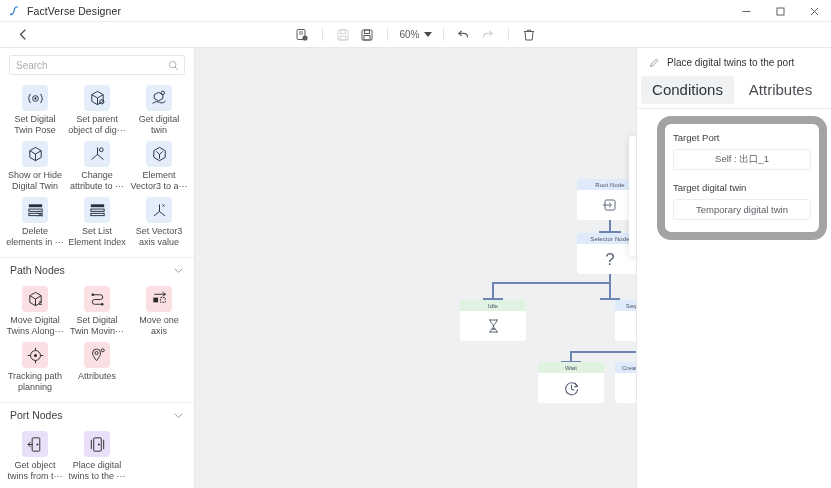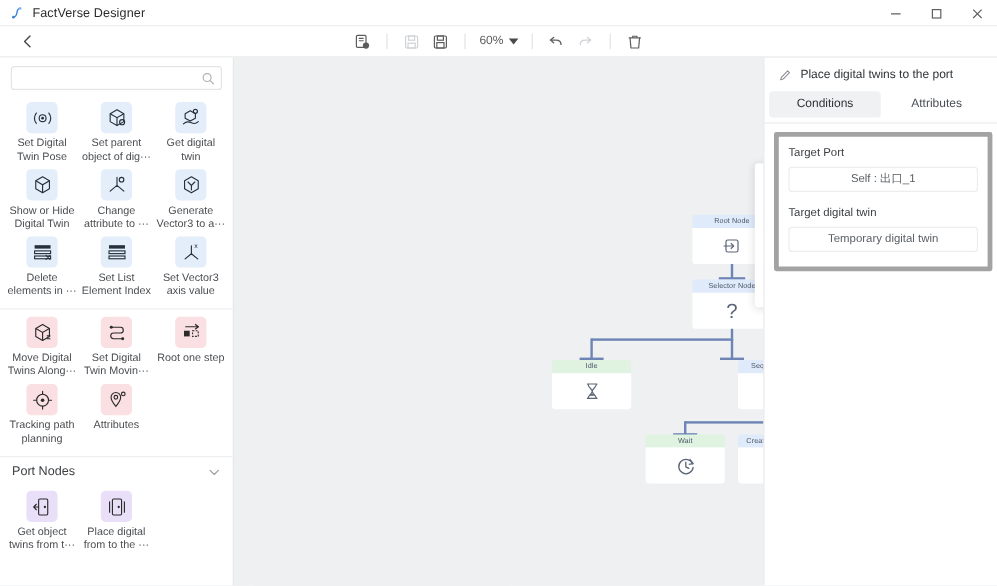--- a/index.html
+++ b/index.html
@@ -109,27 +109,27 @@
     padding: 9px 10px;
   }
 
   
   .rpanel { width: 195px; background: #ffffff; border-left: 1px solid #e6e7e9; }
   .rp-title { display: flex; align-items: center; gap: 7px; padding: 9px 10px 8px 12px; }
   .rp-title .pen { color: #8a8f95; display: flex; }
   .rp-title span.t { font-size: 10px; color: #2f3337; }
   .rp-tabs { display: flex; padding: 0 4px; }
   .rp-tab {
-    flex: 1; text-align: center; font-size: 10px; color: #4a4e53;
+    flex: 1; text-align: center; font-size: 15px; color: #4a4e53;
     padding: 5px 0 6px 0; border-radius: 3px;
   }
   .rp-tab.active { background: #f0f1f3; color: #2f3337; }
   .rp-divider { height: 1px; background: #ececec; margin: 4px 0 0 0; }
   .rp-highlight {
-    margin: 7px 4px 0 8px; border: 4px solid #a3a3a3; border-radius: 2px;
+    margin: 7px 4px 0 20px; border: 8px solid #a3a3a3; border-radius: 14px;
     padding: 8px 8px 12px 8px;
   }
   .rp-label { font-size: 9.5px; color: #3c4045; }
   .rp-field {
     margin-top: 6px; height: 21px; border: 1px solid #ededee; border-radius: 3px;
     display: flex; align-items: center; justify-content: center;
     font-size: 9.5px; color: #5b6066;
   }
   .rp-label.second { margin-top: 12px; }
 </style>
@@ -225,20 +225,21 @@
           </svg>
       </div>
     </div>
   </div>
 
   <div class="body">
 
     <div class="sidebar">
       <div class="search-wrap">
         <div class="search-box">
+          <input type="text" placeholder="Search" style="">
           <span class="search-ico">
             <svg width="11" height="11" viewBox="0 0 11 11">
                 <circle cx="4.6" cy="4.6" r="3.3" stroke="currentColor" stroke-width="1" fill="none"></circle>
                 <line x1="7" y1="7" x2="9.8" y2="9.8" stroke="currentColor" stroke-width="1" stroke-linecap="round"></line>
               </svg>
           </span>
         </div>
       </div>
       <div id="sections-host">
           <div class="sec">
@@ -291,21 +292,21 @@
                 </div>
                 <div class="nlabel">Change attribute to ···</div>
               </div>
               <div class="node-item">
                 <div class="nico blue">
                   <svg width="19" height="19" viewBox="0 0 20 20">
                     <path d="M10 2.5 16 6v7l-6 3.5L4 13V6z" stroke="currentColor" stroke-width="1" fill="none" stroke-linejoin="round"></path>
                     <path d="M7 7l3 3 3-3M10 10v4" stroke="currentColor" stroke-width="1" fill="none" stroke-linecap="round"></path>
                   </svg>
                 </div>
-                <div class="nlabel">Generate Vector3 to a···</div>
+                <div class="nlabel">Element Vector3 to a···</div>
               </div>
               <div class="node-item">
                 <div class="nico blue">
                   <svg width="19" height="19" viewBox="0 0 20 20">
                     <rect x="3" y="3.5" width="14" height="3" fill="currentColor"></rect>
                     <rect x="3" y="8.5" width="14" height="2.4" stroke="currentColor" stroke-width="1" fill="none"></rect>
                     <rect x="3" y="13" width="14" height="2.4" stroke="currentColor" stroke-width="1" fill="none"></rect>
                     <path d="M13 12.5l3.5 3.5M16.5 12.5 13 16" stroke="currentColor" stroke-width="1" fill="none" stroke-linecap="round"></path>
                   </svg>
                 </div>
@@ -326,20 +327,28 @@
                   <svg width="19" height="19" viewBox="0 0 20 20">
                     <path d="M10 4v7M10 11 4.5 15.5M10 11l5.5 4.5" stroke="currentColor" stroke-width="1" fill="none" stroke-linecap="round"></path>
                     <text x="12.5" y="6" font-size="6" fill="currentColor">x</text>
                   </svg>
                 </div>
                 <div class="nlabel">Set Vector3 axis value</div>
               </div>
             </div>
           </div>
           <div class="sec">
+            <div class="sec-head">
+              <span>Path Nodes</span>
+              <span class="chev">
+                <svg width="11" height="11" viewBox="0 0 11 11">
+                  <polyline points="2,4 5.5,7.4 9,4" stroke="currentColor" stroke-width="1" fill="none" stroke-linecap="round" stroke-linejoin="round"></polyline>
+                </svg>
+              </span>
+            </div>
             <div class="grid">
               <div class="node-item">
                 <div class="nico pink">
                   <svg width="19" height="19" viewBox="0 0 20 20">
                     <path d="M10 2.5 16 6v7l-6 3.5L4 13V6z" stroke="currentColor" stroke-width="1" fill="none" stroke-linejoin="round"></path>
                     <path d="M4 6l6 3.5L16 6M10 9.5V16.5" stroke="currentColor" stroke-width="1" fill="none"></path>
                     <path d="M14 12.5h2.5M14 15h2.5" stroke="currentColor" stroke-width="1" fill="none" stroke-linecap="round"></path>
                   </svg>
                 </div>
                 <div class="nlabel">Move Digital Twins Along···</div>
@@ -355,21 +364,21 @@
                 <div class="nlabel">Set Digital Twin Movin···</div>
               </div>
               <div class="node-item">
                 <div class="nico pink">
                   <svg width="19" height="19" viewBox="0 0 20 20">
                     <rect x="3.5" y="8" width="5" height="5" fill="currentColor"></rect>
                     <rect x="11" y="8" width="5" height="5" stroke="currentColor" stroke-width="1" fill="none" stroke-dasharray="1.6 1.2"></rect>
                     <path d="M5 4.5h11M13.5 2.5 16.2 4.5 13.5 6.5" stroke="currentColor" stroke-width="1" fill="none" stroke-linecap="round" stroke-linejoin="round"></path>
                   </svg>
                 </div>
-                <div class="nlabel">Root one step</div>
+                <div class="nlabel">Move one axis</div>
               </div>
               <div class="node-item">
                 <div class="nico pink">
                   <svg width="19" height="19" viewBox="0 0 20 20">
                     <circle cx="10" cy="10" r="5.2" stroke="currentColor" stroke-width="1" fill="none"></circle>
                     <circle cx="10" cy="10" r="1.6" fill="currentColor"></circle>
                     <path d="M10 2.2v2.4M10 15.4v2.4M2.2 10h2.4M15.4 10h2.4" stroke="currentColor" stroke-width="1" fill="none" stroke-linecap="round"></path>
                   </svg>
                 </div>
                 <div class="nlabel">Tracking path planning</div>
@@ -408,21 +417,21 @@
               </div>
               <div class="node-item">
                 <div class="nico purple">
                   <svg width="19" height="19" viewBox="0 0 20 20">
                     <rect x="6" y="3" width="8" height="14" rx="1" stroke="currentColor" stroke-width="1" fill="none"></rect>
                     <line x1="3.5" y1="5.5" x2="3.5" y2="14.5" stroke="currentColor" stroke-width="1" fill="none" stroke-linecap="round"></line>
                     <line x1="16.5" y1="5.5" x2="16.5" y2="14.5" stroke="currentColor" stroke-width="1" fill="none" stroke-linecap="round"></line>
                     <circle cx="11.5" cy="10" r="1" fill="currentColor"></circle>
                   </svg>
                 </div>
-                <div class="nlabel">Place digital from to the ···</div>
+                <div class="nlabel">Place digital twins to the ···</div>
               </div>
             </div>
           </div>
         </div>
     </div>
 
     <div class="canvas">
       <div class="canvas-inner">
 
         <div class="wire" style="left:414px;top:162px;width:2px;height:22px;"></div>

